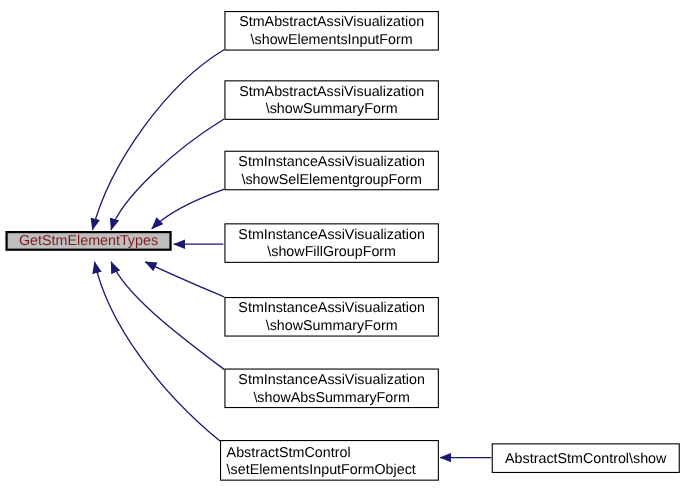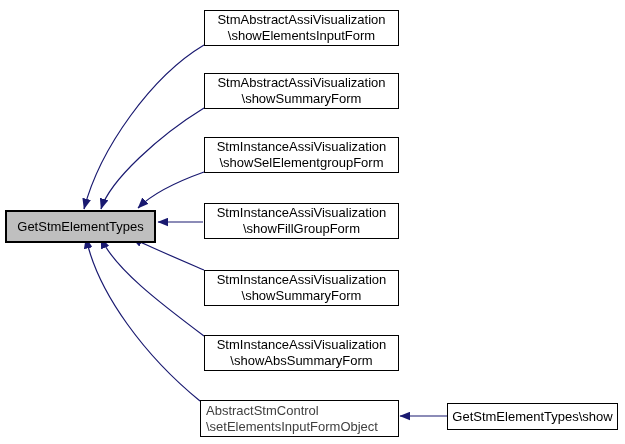--- a/index.html
+++ b/index.html
@@ -69,21 +69,21 @@
     <path class="edge" d="M 204 45 C 152 76, 100 148, 84 209" marker-end="url(#arrow)" stroke="#191970"></path>
     <path class="edge" d="M 204 108 C 160 135, 110 180, 101 209" marker-end="url(#arrow)" stroke="#191970"></path>
     <path class="edge" d="M 204 172 C 176 182, 152 194, 138 208" marker-end="url(#arrow)" stroke="#191970"></path>
     <path class="edge" d="M 203 222 L 158 222" marker-end="url(#arrow)" stroke="#191970"></path>
     <path class="edge" d="M 204 270 C 176 258, 150 247, 132 238" marker-end="url(#arrow)" stroke="#191970"></path>
     <path class="edge" d="M 204 336 C 160 303, 114 268, 101 238" marker-end="url(#arrow)" stroke="#191970"></path>
     <path class="edge" d="M 200 401 C 146 357, 98 294, 86 238" marker-end="url(#arrow)" stroke="#191970"></path>
     <path class="edge" d="M 447 416 L 400 416" marker-end="url(#arrow)" stroke="#191970"></path>
   </svg>
 
-  <div class="node current" style="left: 5px; top: 210px; width: 151px; height: 33px; border-color: rgb(0, 0, 0); background: rgb(191, 191, 191); color: #000000; align-items: center;">
+  <div class="node current" style="left: 5px; top: 210px; width: 151px; height: 18px; border-color: rgb(0, 0, 0); background: rgb(191, 191, 191); color: #7f1d1d; align-items: center;">
     <span>GetStmElementTypes</span>
   </div>
 
   <div class="node" style="left: 204px; top: 10px; width: 195px; height: 36px; border-color: rgb(0, 0, 0); background: rgb(255, 255, 255); color: rgb(0, 0, 0);">
     <span>StmAbstractAssiVisualization
 \showElementsInputForm</span>
   </div>
 
   <div class="node" style="left: 204px; top: 73px; width: 195px; height: 36px; border-color: rgb(0, 0, 0); background: rgb(255, 255, 255); color: rgb(0, 0, 0);">
     <span>StmAbstractAssiVisualization
@@ -103,22 +103,22 @@
   <div class="node" style="left: 204px; top: 270px; width: 195px; height: 36px; border-color: rgb(0, 0, 0); background: rgb(255, 255, 255); color: rgb(0, 0, 0);">
     <span>StmInstanceAssiVisualization
 \showSummaryForm</span>
   </div>
 
   <div class="node" style="left: 204px; top: 335px; width: 195px; height: 36px; border-color: rgb(0, 0, 0); background: rgb(255, 255, 255); color: rgb(0, 0, 0);">
     <span>StmInstanceAssiVisualization
 \showAbsSummaryForm</span>
   </div>
 
-  <div class="node left-align" style="left: 200px; top: 400px; width: 199px; height: 37px; border-color: rgb(0, 0, 0); background: rgb(255, 255, 255); color: #404040;">
+  <div class="node left-align" style="left: 200px; top: 400px; width: 199px; height: 37px; border-color: rgb(0, 0, 0); background: rgb(255, 255, 255); color: #000000;">
     <span>AbstractStmControl
 \setElementsInputFormObject</span>
   </div>
 
   <div class="node" style="left: 447px; top: 403px; width: 171px; height: 27px; border-color: rgb(0, 0, 0); background: rgb(255, 255, 255); color: rgb(0, 0, 0);">
-    <span>GetStmElementTypes\show</span>
+    <span>AbstractStmControl\show</span>
   </div>
 
 </div>
 
 </body></html>

